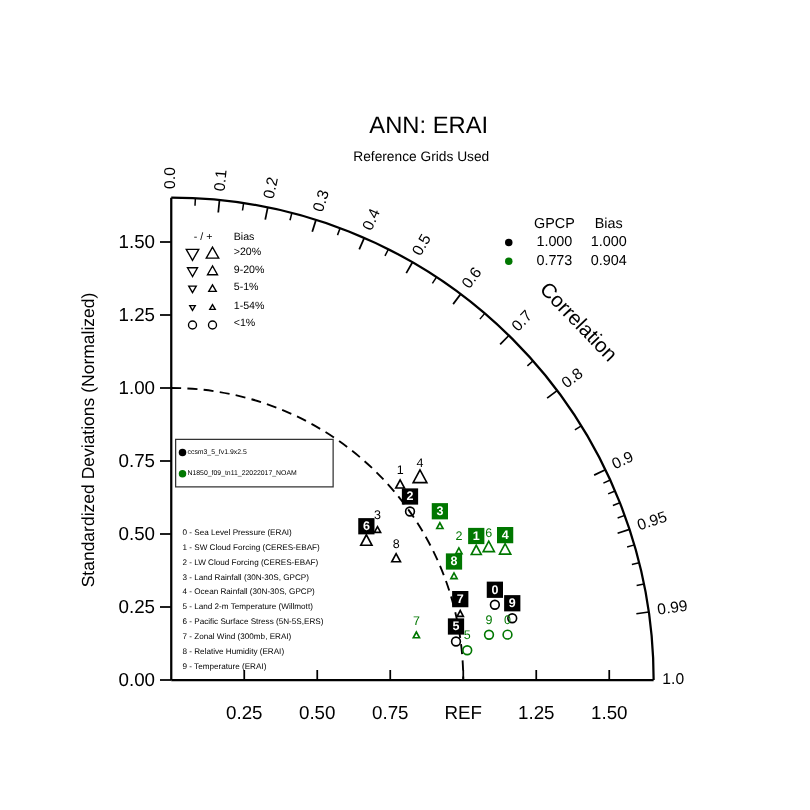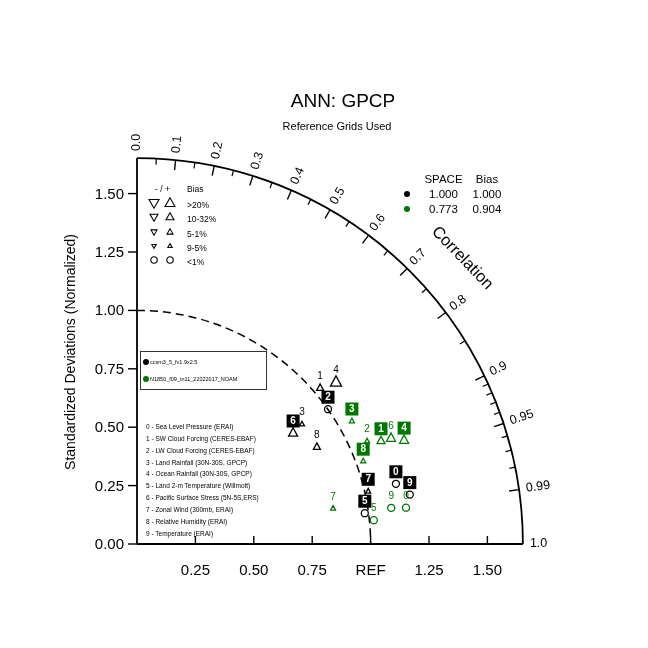--- a/index.html
+++ b/index.html
@@ -8,21 +8,21 @@
   .abs{position:absolute;}
   #plot{position:absolute;left:0;top:0;}
   #title{left:343px;top:90px;transform:translateX(-50%);font-size:19px;color:#000;white-space:nowrap;}
   #subtitle{left:337px;top:120px;transform:translateX(-50%);font-size:11px;color:#000;white-space:nowrap;}
   #ylabel{left:70px;top:352px;transform:translate(-50%,-50%) rotate(-90deg);font-size:14px;color:#000;white-space:nowrap;}
   
   #bias-legend{left:146px;top:182px;font-size:8.5px;color:#000;}
   .bias-head{display:flex;align-items:center;height:14px;}
   .bl-sym-head{width:33px;text-align:center;}
   .bl-head{margin-left:8px;}
-  .bias-row{display:flex;align-items:flex-end;height:14.2px;}
+  .bias-row{display:flex;align-items:flex-start;height:14.2px;}
   .bias-row svg{display:block;}
   .bias-label{margin-left:9px;}
   
   #stats-legend{left:404px;top:171px;font-size:11.5px;color:#000;}
   .sl-row{display:flex;align-items:center;height:15px;}
   .sl-dot{width:17px;display:flex;justify-content:flex-start;align-items:center;}
   .sl-dot i{width:6px;height:6px;border-radius:50%;display:block;}
   .sl-c1{width:45px;text-align:center;}
   .sl-c2{width:38px;text-align:center;margin-left:2px;}
   
@@ -156,21 +156,21 @@
       <text x="391.0" y="426.6" text-anchor="middle" dominant-baseline="middle" fill="#007700" font-size="10">6</text>
       <polygon points="333.1,505.6 330.6,510.2 335.6,510.2" fill="none" stroke="#007700" stroke-width="1.3"></polygon>
       <text x="333.1" y="497.0" text-anchor="middle" dominant-baseline="middle" fill="#007700" font-size="10">7</text>
       <polygon points="363.2,458.3 360.7,462.9 365.7,462.9" fill="none" stroke="#007700" stroke-width="1.3"></polygon>
       <rect x="356.7" y="442.7" width="13" height="13" fill="#007700"></rect>
       <text x="363.2" y="449.7" text-anchor="middle" dominant-baseline="middle" fill="#fff" font-size="10" font-weight="bold">8</text>
       <circle cx="391.2" cy="507.8" r="3.5" fill="none" stroke="#007700" stroke-width="1.3"></circle>
       <text x="391.2" y="496.3" text-anchor="middle" dominant-baseline="middle" fill="#007700" font-size="10">9</text>
     </svg>
 
-  <div id="title" class="abs">ANN: GPCP</div>
+  <div id="title" class="abs">ANN: ERAI</div>
   <div id="subtitle" class="abs">Reference Grids Used</div>
   <div id="ylabel" class="abs">Standardized Deviations (Normalized)</div>
 
   <div id="bias-legend" class="abs">
     <div class="bias-head">
       <span class="bl-sym-head">- / +</span>
       <span class="bl-head">Bias</span>
     </div>
   <div class="bias-row">
         <svg width="16" height="14">
@@ -181,55 +181,55 @@
         </svg>
         <span class="bias-label">&gt;20%</span>
       </div>
       <div class="bias-row">
         <svg width="16" height="14">
           <polygon points="8,11.2 4,4.2 12,4.2" fill="none" stroke="#000" stroke-width="1.1"></polygon>
         </svg>
         <svg width="16" height="14">
           <polygon points="8,2.8 4,9.8 12,9.8" fill="none" stroke="#000" stroke-width="1.1"></polygon>
         </svg>
-        <span class="bias-label">10-32%</span>
+        <span class="bias-label">9-20%</span>
       </div>
       <div class="bias-row">
         <svg width="16" height="14">
           <polygon points="8,10.15 5,4.9 11,4.9" fill="none" stroke="#000" stroke-width="1.1"></polygon>
         </svg>
         <svg width="16" height="14">
           <polygon points="8,3.8499999999999996 5,9.1 11,9.1" fill="none" stroke="#000" stroke-width="1.1"></polygon>
         </svg>
         <span class="bias-label">5-1%</span>
       </div>
       <div class="bias-row">
         <svg width="16" height="14">
           <polygon points="8,9.31 5.8,5.46 10.2,5.46" fill="none" stroke="#000" stroke-width="1.1"></polygon>
         </svg>
         <svg width="16" height="14">
           <polygon points="8,4.6899999999999995 5.8,8.54 10.2,8.54" fill="none" stroke="#000" stroke-width="1.1"></polygon>
         </svg>
-        <span class="bias-label">9-5%</span>
+        <span class="bias-label">1-54%</span>
       </div>
       <div class="bias-row">
         <svg width="16" height="14">
           <circle cx="8" cy="7" r="3.2" fill="none" stroke="#000" stroke-width="1.1"></circle>
         </svg>
         <svg width="16" height="14">
           <circle cx="8" cy="7" r="3.2" fill="none" stroke="#000" stroke-width="1.1"></circle>
         </svg>
         <span class="bias-label">&lt;1%</span>
       </div>
     </div>
 
   <div id="stats-legend" class="abs">
     <div class="sl-row">
       <span class="sl-dot"></span>
-      <span class="sl-c1">SPACE</span>
+      <span class="sl-c1">GPCP</span>
       <span class="sl-c2">Bias</span>
     </div>
   <div class="sl-row">
         <span class="sl-dot">
           <i style="background: rgb(0, 0, 0);"></i>
         </span>
         <span class="sl-c1">1.000</span>
         <span class="sl-c2">1.000</span>
       </div>
       <div class="sl-row">

